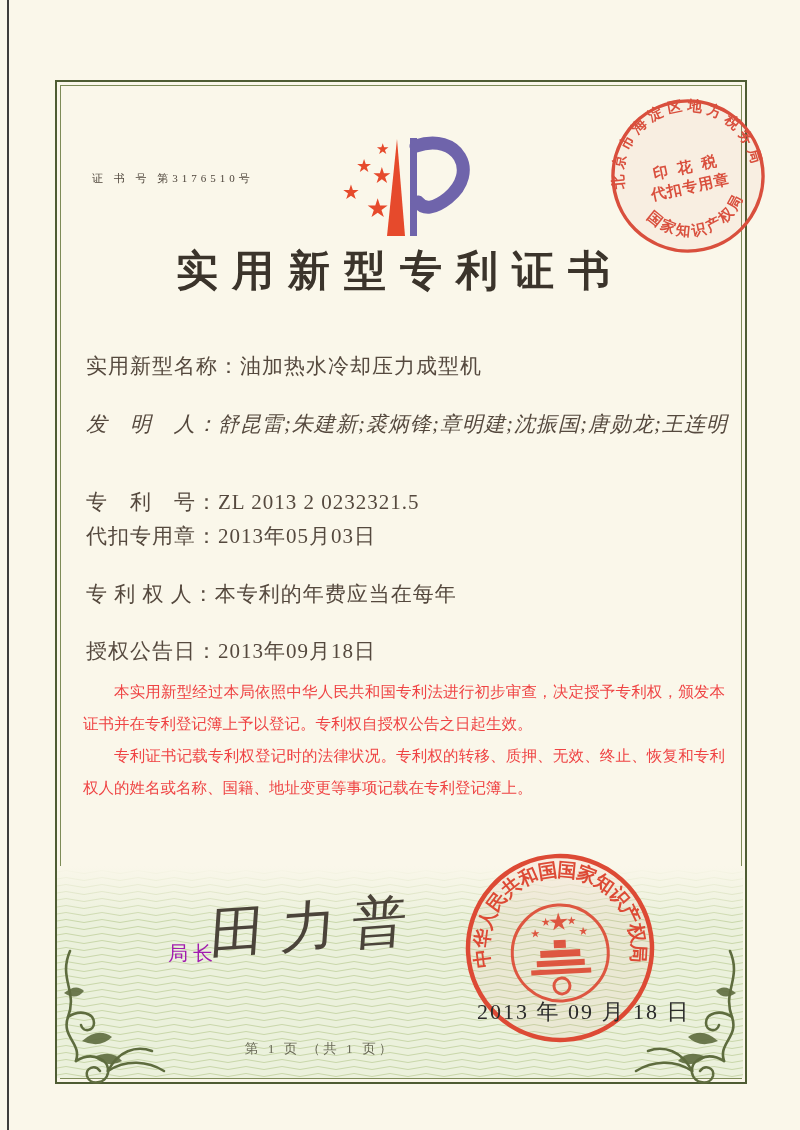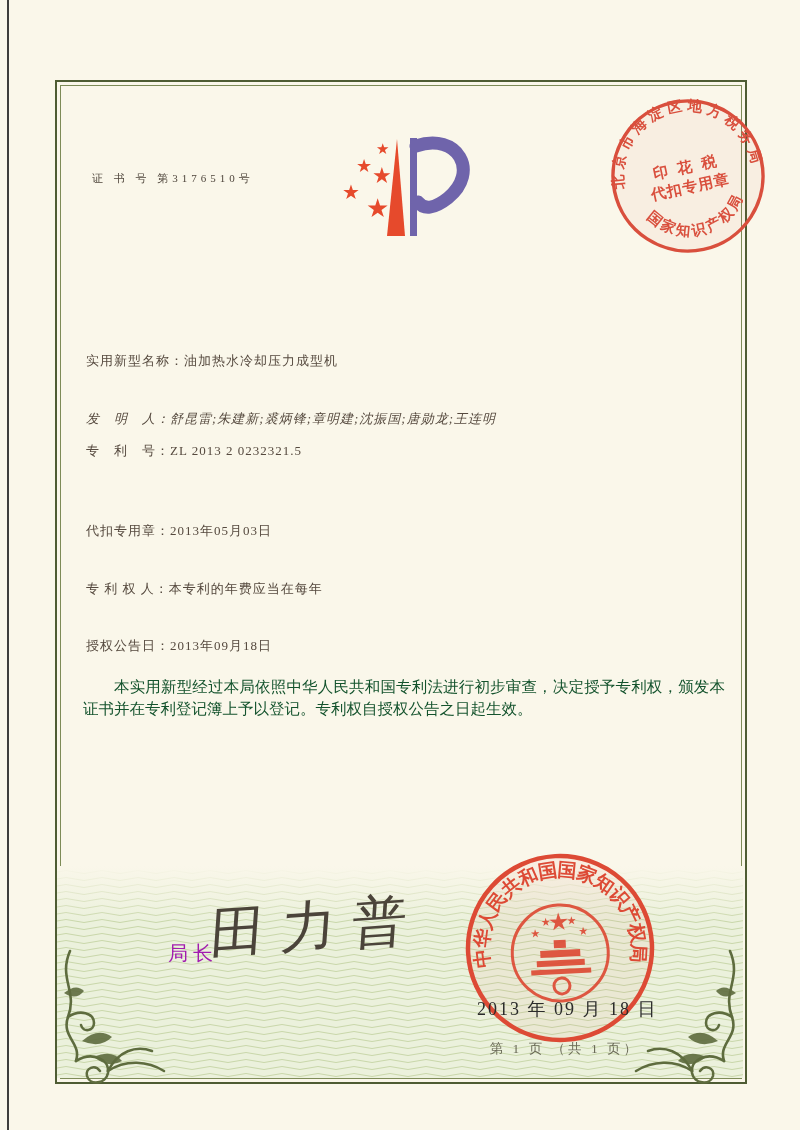--- a/index.html
+++ b/index.html
@@ -15,43 +15,43 @@
     outline:1px solid #7d8b57; outline-offset:-6px;
   }
   .cert-no{position:absolute;left:92px;top:126px;font-size:11px;letter-spacing:4px;color:#4f463c;white-space:pre;margin-top:45px;}
   
   .logo{position:absolute;left:330px;top:136px;width:150px;height:105px;}
   .logo .star{position:absolute;color:#e64a2c;line-height:1;}
   
   .title{position:absolute;left:0;top:243px;width:800px;text-align:center;
     font-size:42px;font-weight:bold;letter-spacing:14px;color:#3b342b;white-space:pre;}
   
-  .field{position:absolute;left:86px;font-size:13px;color:#55493e;white-space:pre;letter-spacing:1px;}
-  .f0{top:352px;} .f1{top:410px;font-style:italic;} .f2{top:442px;} .f3{top:522px;} .f4{top:580px;} .f5{top:637px;}
+  .field{position:absolute;left:86px;font-size:21px;color:#55493e;white-space:pre;letter-spacing:1px;}
+  .f0{top:352px;} .f1{top:410px;font-style:italic;} .f2{top:488px;} .f3{top:522px;} .f4{top:580px;} .f5{top:637px;}
   
-  .body-text{position:absolute;left:83px;top:676px;width:642px;font-size:15.5px;line-height:22px;
-    color:#14532d;text-align:justify;}
+  .body-text{position:absolute;left:83px;top:676px;width:642px;font-size:15.5px;line-height:32px;
+    color:#ef4444;text-align:justify;}
   .body-text p{margin:0;text-indent:2em;}
   
   .wave-zone{position:absolute;left:57px;top:866px;width:686px;height:212px;background:#ebf1dc;}
   .wave-zone svg{position:absolute;left:0;top:0;}
   .wave-fade{position:absolute;left:0;top:0;width:100%;height:56px;
     background:linear-gradient(#faf7ea,rgba(250,247,234,0));}
   .flourish{position:absolute;width:140px;height:140px;z-index:2;}
   .flourish.bl{left:48px;top:945px;}
   .flourish.br{left:612px;top:945px;transform:scaleX(-1);}
   
   .signer-title{position:absolute;left:168px;top:940px;font-size:20px;letter-spacing:5px;color:#a21caf;z-index:3;white-space:pre;}
   .signature{position:absolute;left:210px;top:890px;font-size:55px;color:#4b443a;z-index:3;
     letter-spacing:16px;white-space:pre;transform:rotate(-4deg) skewX(-8deg);}
   
   .stamp{position:absolute;left:598px;top:86px;width:180px;height:180px;transform:rotate(-12deg);z-index:4;}
   .main-seal{position:absolute;left:460px;top:848px;width:200px;height:200px;z-index:3;transform:rotate(-3deg);}
-  .seal-date{position:absolute;left:477px;top:997px;font-size:18px;color:#2b2b2b;letter-spacing:2px;z-index:4;white-space:pre;text-align:right;}
-  .footer{position:absolute;left:0;top:1040px;width:640px;text-align:right;font-size:13.5px;
+  .seal-date{position:absolute;left:477px;top:997px;font-size:22px;color:#2b2b2b;letter-spacing:2px;z-index:4;white-space:pre;text-align:right;}
+  .footer{position:absolute;left:0;top:1040px;width:640px;text-align:center;font-size:13.5px;
     letter-spacing:3px;color:#6b6b58;z-index:3;white-space:pre;}
 </style>
 </head>
 <body>
 
 <div class="page">
 
   <div class="scan-edge"></div>
   <div class="frame"></div>
 
@@ -144,30 +144,32 @@
     <text font-size="14.5" font-weight="bold" fill="#d94f3d">
       <textPath href="#arcT" startOffset="12" textLength="205" lengthAdjust="spacing">北京市海淀区地方税务局</textPath>
     </text>
     <text font-size="14.5" font-weight="bold" fill="#d94f3d">
       <textPath href="#arcB" startOffset="8" textLength="116" lengthAdjust="spacing">国家知识产权局</textPath>
     </text>
     <text x="90" y="86" text-anchor="middle" font-size="15" font-weight="bold" fill="#d94f3d" letter-spacing="3">印 花 税</text>
     <text x="90" y="106" text-anchor="middle" font-size="15" font-weight="bold" fill="#d94f3d" letter-spacing="1">代扣专用章</text>
   </svg>
 
+  <div class="title">实用新型专利证书</div>
 
   <div class="field f0"><span>实用新型名称：</span><span>油加热水冷却压力成型机</span></div>
   <div class="field f1"><span>发　明　人：</span><span>舒昆雷;朱建新;裘炳锋;章明建;沈振国;唐勋龙;王连明</span></div>
   <div class="field f2"><span>专　利　号：</span><span>ZL 2013 2 0232321.5</span></div>
   <div class="field f3"><span>代扣专用章：</span><span>2013年05月03日</span></div>
   <div class="field f4"><span>专 利 权 人：</span><span>本专利的年费应当在每年</span></div>
   <div class="field f5"><span>授权公告日：</span><span>2013年09月18日</span></div>
 
   <div class="body-text">
     <p>本实用新型经过本局依照中华人民共和国专利法进行初步审查，决定授予专利权，颁发本证书并在专利登记簿上予以登记。专利权自授权公告之日起生效。</p>
+    <p>专利证书记载专利权登记时的法律状况。专利权的转移、质押、无效、终止、恢复和专利权人的姓名或名称、国籍、地址变更等事项记载在专利登记簿上。</p>
   </div>
 
   <div class="signer-title">局长</div>
   <div class="signature">田力普</div>
 
   <svg class="main-seal" viewBox="0 0 200 200">
     <circle cx="100" cy="100" r="92" fill="rgba(221,74,53,0.05)" stroke="#dd4a35" stroke-width="4.5"></circle>
     <defs>
       <path id="arcMain" d="M31,121 A72,72 0 1 1 169,121" fill="none"></path>
     </defs>

